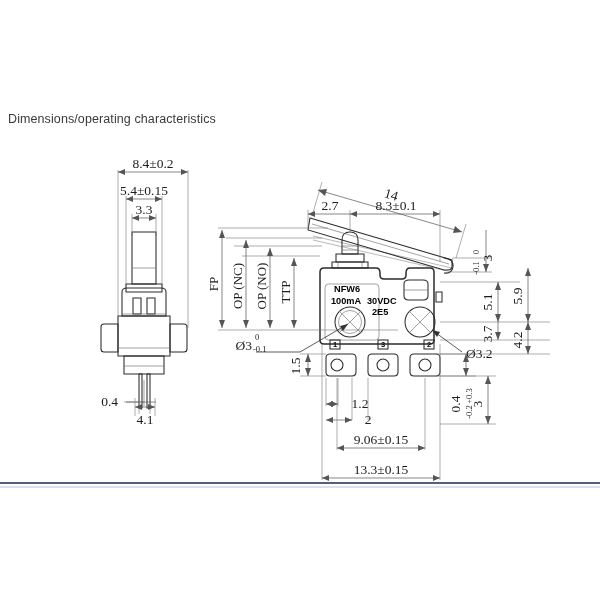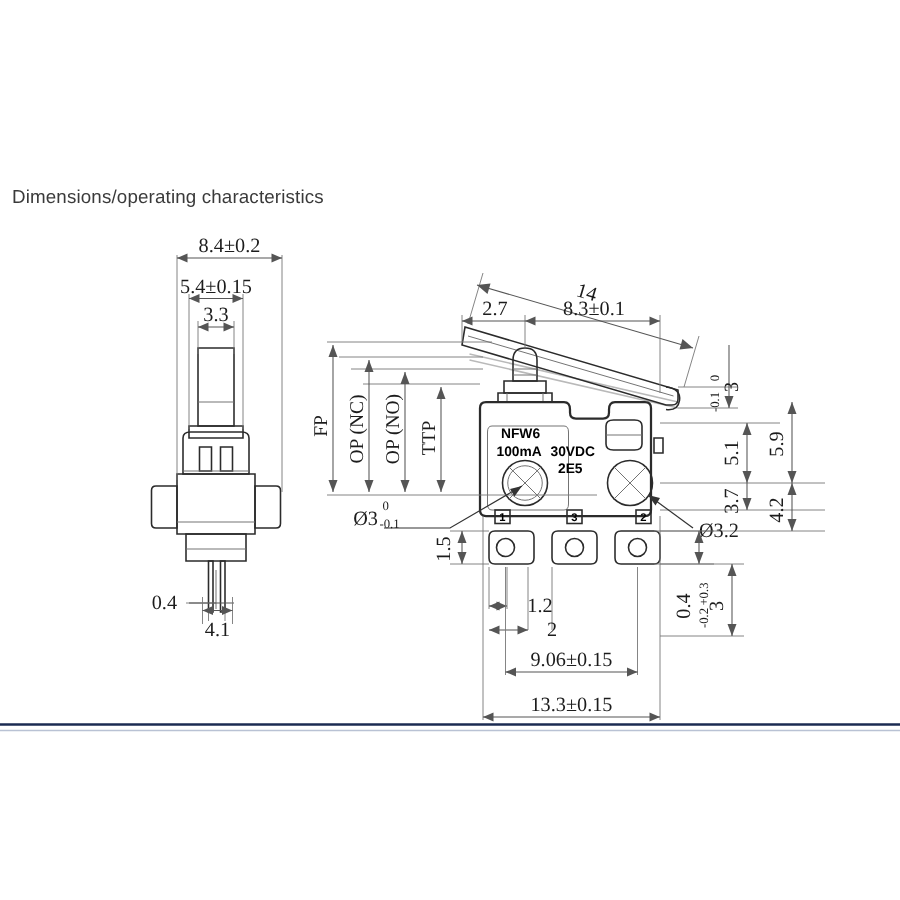--- a/index.html
+++ b/index.html
@@ -1,19 +1,19 @@
 <!DOCTYPE html>
 <html><head>
 <meta charset="utf-8">
 <style>
   html,body{margin:0;padding:0;background:#ffffff;}
   body{width:600px;height:600px;position:relative;overflow:hidden;
        font-family:"Liberation Sans",sans-serif;}
   #sheet{position:absolute;inset:0;}
-  #title{position:absolute;left:8px;top:124px;font-size:12.5px;color:#3a3a3a;
+  #title{position:absolute;left:8px;top:112px;font-size:12.5px;color:#3a3a3a;
          letter-spacing:.1px;white-space:nowrap;}
   svg{position:absolute;left:0;top:0;}
   .dimtxt{font-family:"Liberation Serif",serif;font-size:13.5px;fill:#1c1c1c;}
   .dimtxt.tiny{font-size:8.5px;}
   .lbl{font-family:"Liberation Serif",serif;font-size:13px;fill:#1c1c1c;}
   .bodytxt{font-family:"Liberation Sans",sans-serif;font-size:9.2px;font-weight:bold;fill:#000;}
   .tnum{font-family:"Liberation Sans",sans-serif;font-size:7.5px;font-weight:bold;fill:#000;}
   .out{fill:none;stroke:#2b2b2b;stroke-width:1.05;}
   .out2{fill:none;stroke:#2b2b2b;stroke-width:1.5;}
   .thin{fill:none;stroke:#6f6f6f;stroke-width:.65;}

